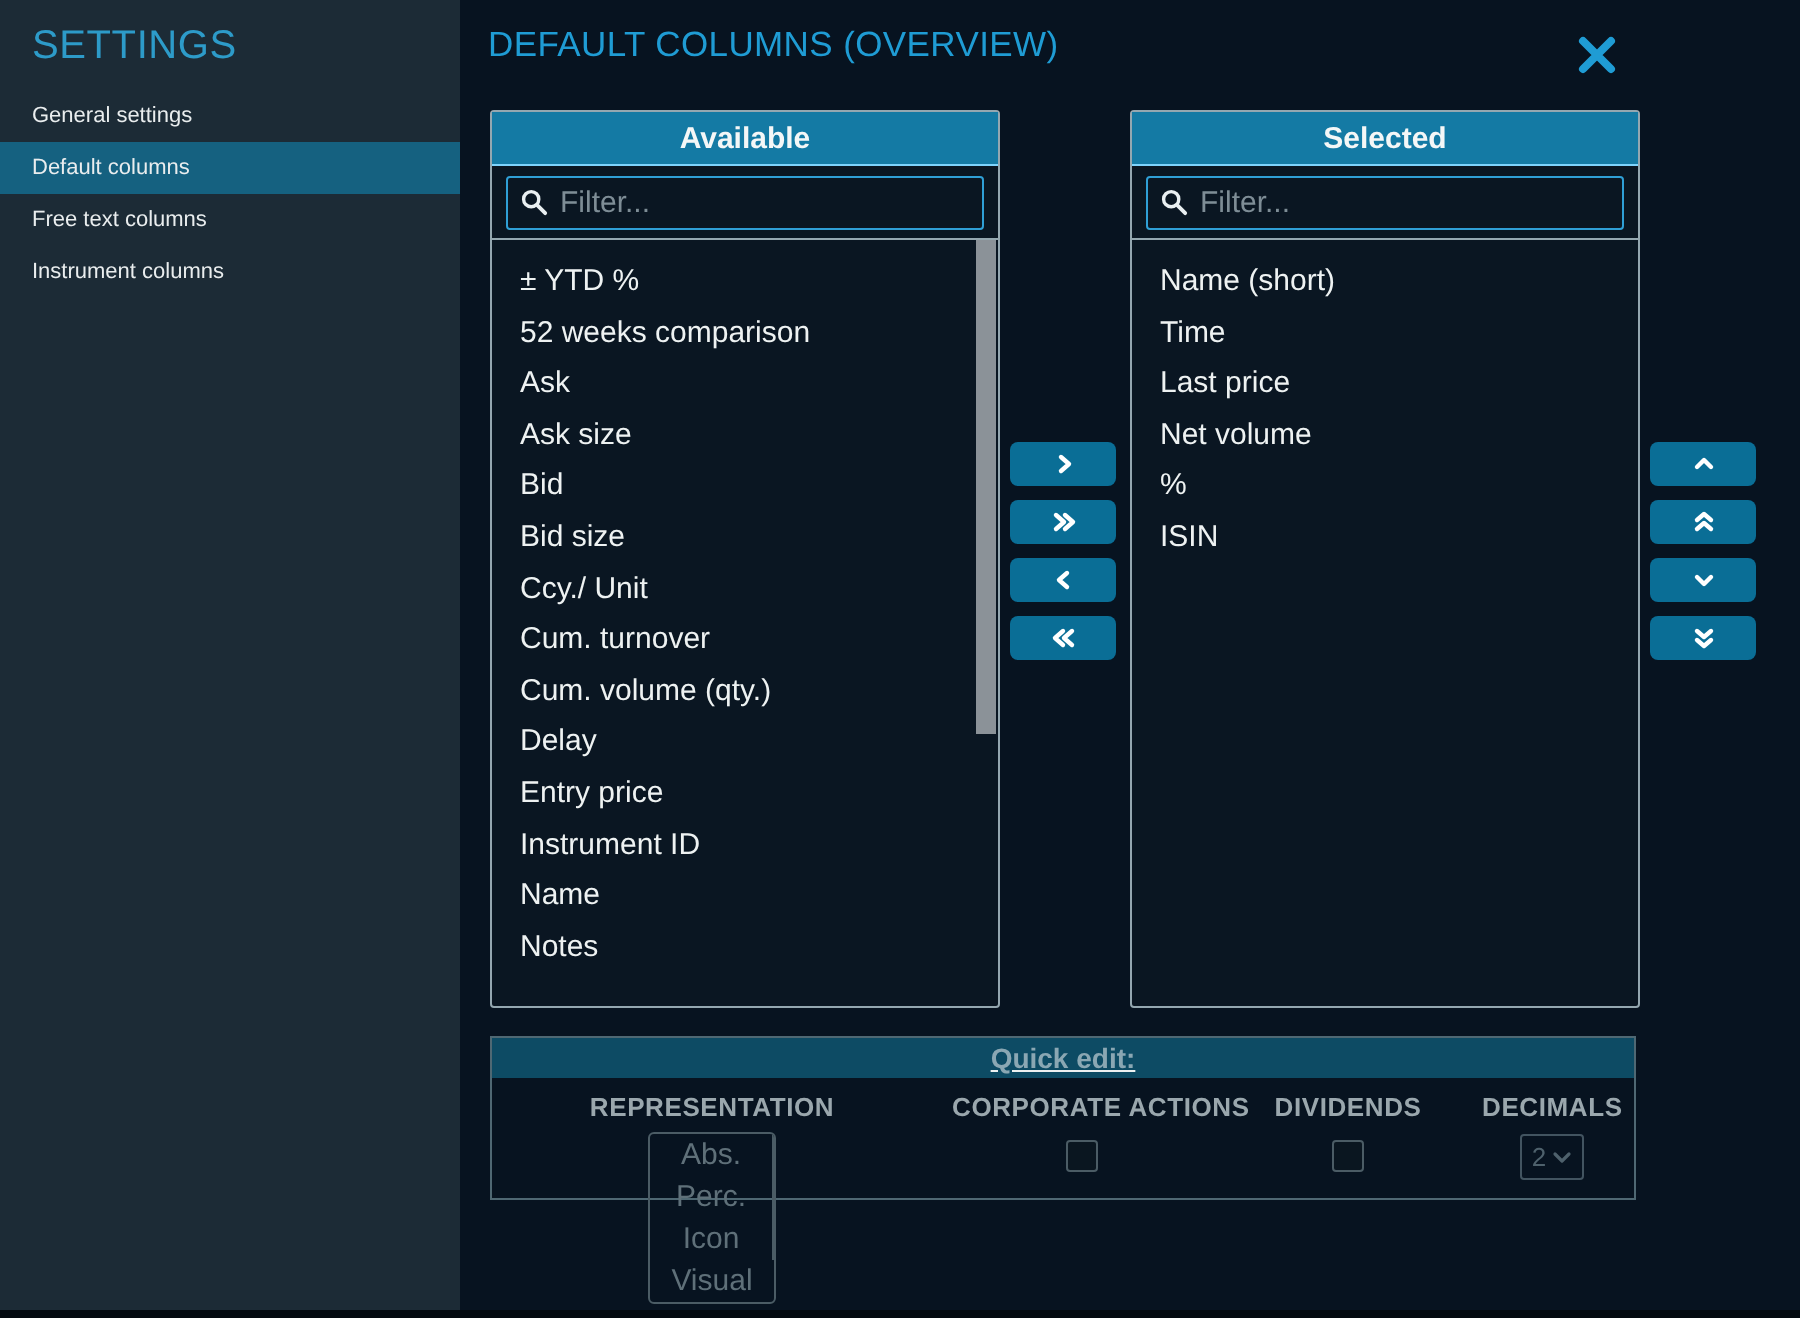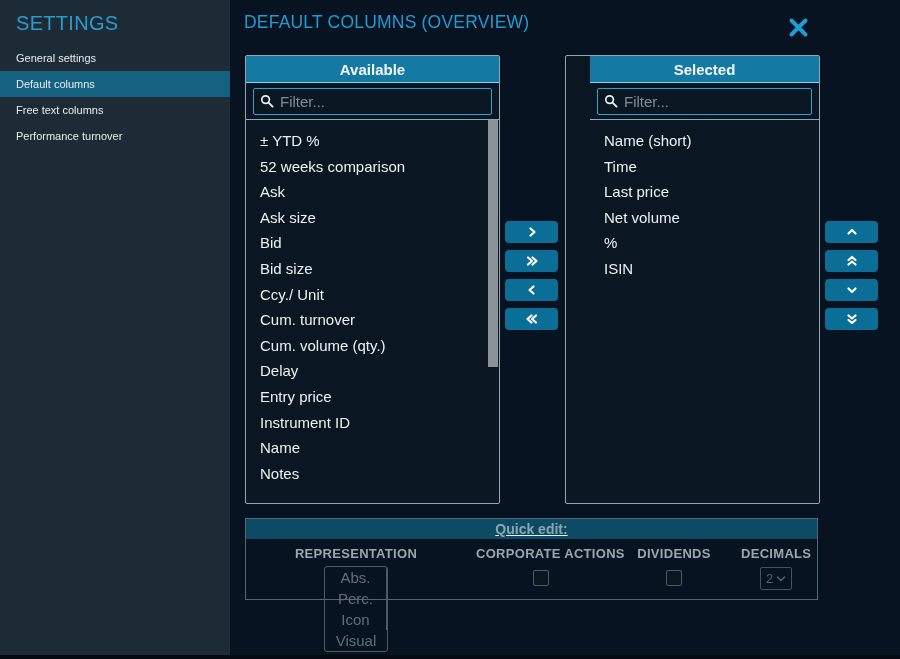--- a/index.html
+++ b/index.html
@@ -39,21 +39,21 @@
     display:flex; align-items:center; justify-content:center; cursor:pointer;
   }
 
   
   .panel {
     position:absolute; top:55px; width:255px;
     border:1px solid #94a7b0; border-radius:2px;
     background:#0a1622;
   }
   .panel.available { left:15px; }
-  .panel.selected-p { left:335px;padding-left:24px; }
+  .panel.selected-p { left:335px; }
   .panel-header {
     height:27px; line-height:27px; text-align:center;
     background:#147aa4; border-bottom:1px solid #7dd3fc;
     font-size:15px; font-weight:600; color:#f4f7f7;
   }
   .filter-row {
     height:37px; border-bottom:1px solid #94a7b0;
     display:flex; align-items:center; padding:0 7px;
   }
   .filter-wrap { position:relative; width:100%; }
@@ -134,21 +134,21 @@
 <body>
 
 <div class="window">
 
   <aside class="sidebar">
     <div class="sidebar-title">SETTINGS</div>
     <nav class="sidebar-nav" id="sidebar-nav">
         <div class="side-item">General settings</div>
         <div class="side-item selected">Default columns</div>
         <div class="side-item">Free text columns</div>
-        <div class="side-item">Performance turnover</div>
+        <div class="side-item">Instrument columns</div>
       </nav>
   </aside>
 
   <main class="main">
     <div class="page-title">DEFAULT COLUMNS (OVERVIEW)</div>
     <div class="close-btn">
       <svg width="21" height="21" viewBox="0 0 21 21">
         <path d="M3.5 3.5 L17.5 17.5 M17.5 3.5 L3.5 17.5" stroke="#1f9cd4" stroke-width="4" stroke-linecap="round" fill="none"></path>
       </svg>
     </div>

